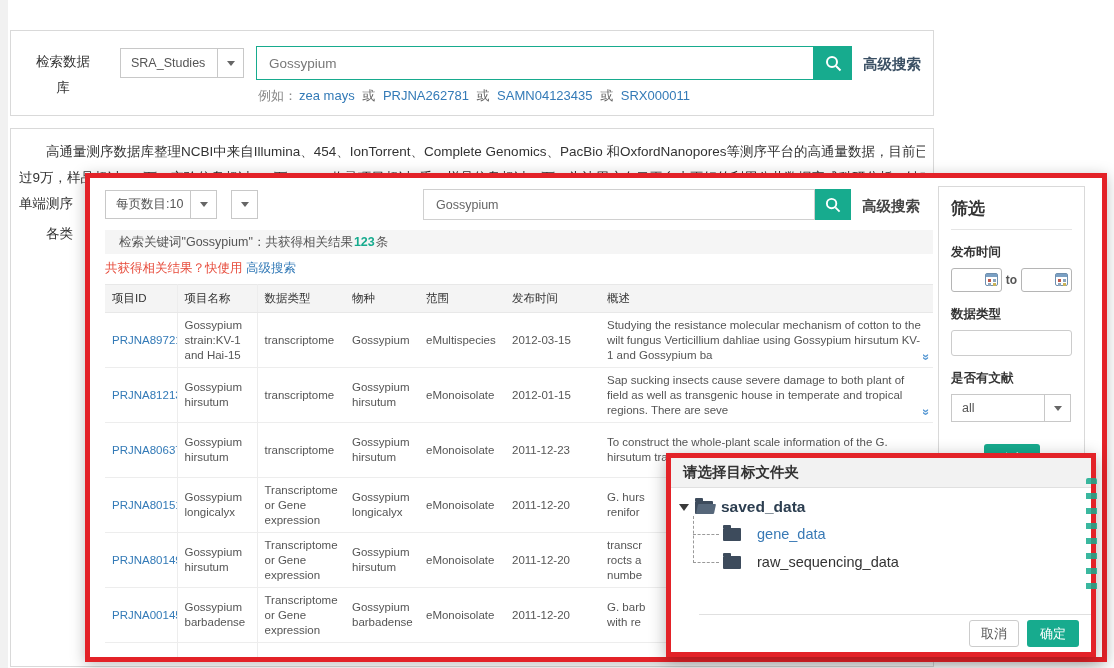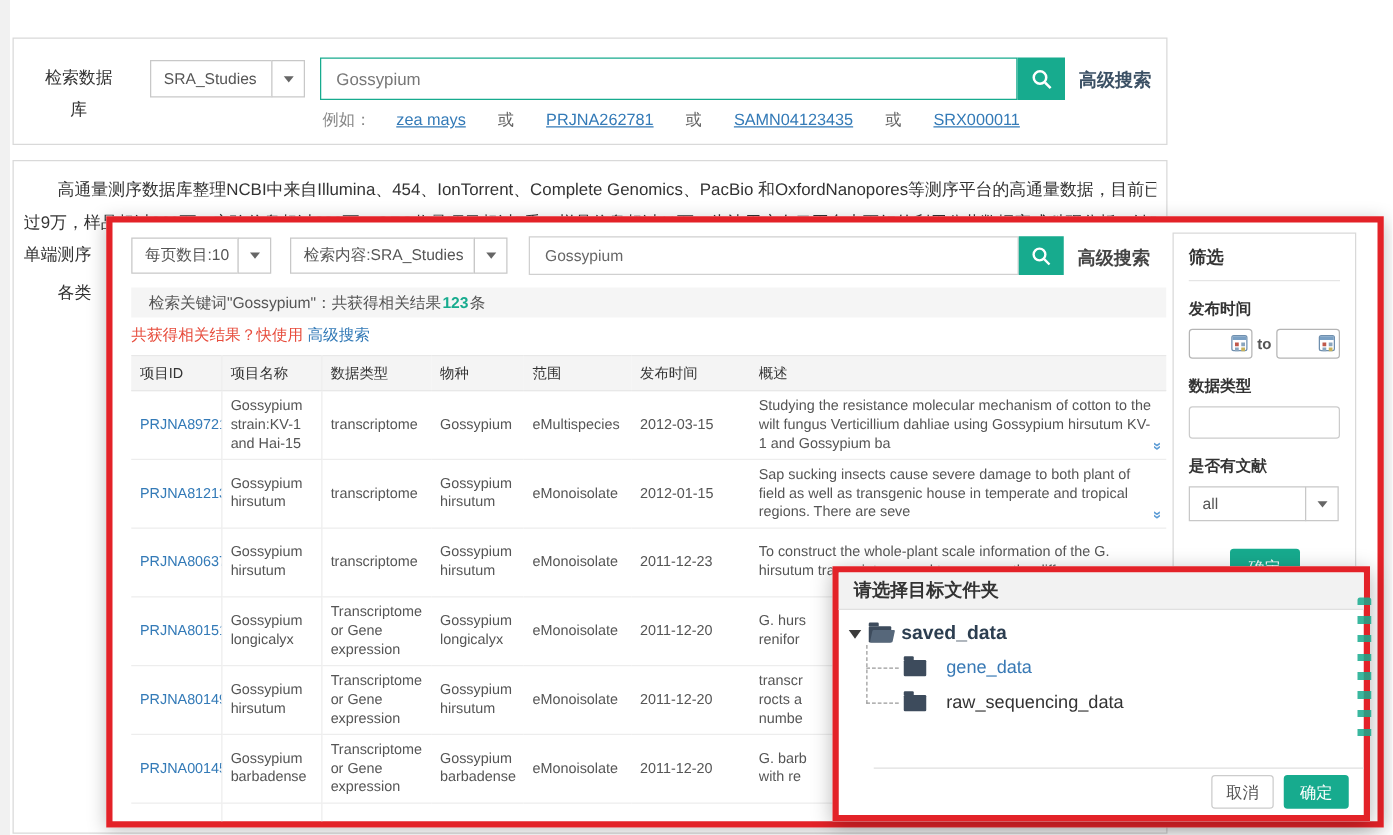--- a/index.html
+++ b/index.html
@@ -28,21 +28,21 @@
   .caret{width:0;height:0;border-left:4px solid transparent;border-right:4px solid transparent;border-top:5px solid #666;}
 
   .search-input{border:1px solid #d0d0d0;font-size:13.5px;color:#777;padding:0 12px;outline:none;}
   .teal-border{border:1px solid var(--teal);}
   .search-btn{background:var(--teal);border:none;display:flex;align-items:center;justify-content:center;cursor:pointer;}
   .adv-link{font-size:14.5px;font-weight:bold;color:#3b5064;cursor:pointer;white-space:nowrap;}
   a.blue{color:var(--link);text-decoration:none;cursor:pointer;}
 
   .db-label{font-size:13.5px;color:#333;line-height:26px;text-align:center;}
   .example-line{font-size:13px;color:#888;white-space:nowrap;}
-  .example-line a{margin:0 20px;text-decoration:underline;}
+  .example-line a{margin:0 2px;}
   .example-sep{color:#666;margin:0 2px;}
 
   .intro-line{font-size:13.5px;color:#333;line-height:26px;white-space:nowrap;overflow:hidden;}
   .indent{text-indent:2em;}
 
   
   .modal1{left:85px;top:173px;width:1022px;height:489px;border:5px solid var(--red);background:#fff;
     z-index:10;box-shadow:0 3px 14px rgba(0,0,0,.25);overflow:hidden;}
   .modal1-inner{position:relative;width:100%;height:100%;}
 
@@ -59,21 +59,21 @@
   table.results td.c1,table.results th.c1,
   table.results td.c2,table.results th.c2{border-right:1px solid #ededed;}
   td .proj-link{color:var(--link);cursor:pointer;}
   td.sum-cell{position:relative;}
   .sum-text{white-space:pre-line;max-height:48px;overflow:hidden;}
   .expand-ic{position:absolute;right:3px;bottom:5px;color:#5b9bd5;font-size:12px;font-weight:bold;
     transform:rotate(90deg);cursor:pointer;line-height:10px;}
 
   
   .filter-card{left:848px;top:8px;width:147px;height:268px;border:1px solid var(--bd);background:#fff;padding:10px 12px;}
-  .filter-title{font-size:14px;font-weight:bold;color:#333;padding-bottom:9px;border-bottom:1px solid #e5e5e5;}
+  .filter-title{font-size:17px;font-weight:bold;color:#333;padding-bottom:9px;border-bottom:1px solid #e5e5e5;}
   .f-label{font-size:12.5px;font-weight:bold;color:#333;margin-top:14px;margin-bottom:7px;}
   .date-row{display:flex;align-items:center;gap:4px;font-weight:bold;}
   .date-input{width:52px;height:24px;border:1px solid #b5b5b5;border-radius:3px;position:relative;background:#fff;}
   .cal-ic{position:absolute;right:3px;top:4px;width:13px;height:13px;border:1px solid #6f8fae;border-radius:2px;background:#fff;}
   .cal-ic:before{content:"";position:absolute;left:0;top:0;right:0;height:3px;background:#7aa0c4;}
   .cal-ic:after{content:"";position:absolute;left:2px;top:5px;width:3px;height:3px;background:#c0584a;
     box-shadow:5px 0 0 #8aa5bd,0 4px 0 #8aa5bd,5px 4px 0 #c8b25a;}
   .to-label{font-size:12px;color:#555;}
   .plain-input{width:121px;height:26px;border:1px solid #ccc;border-radius:3px;outline:none;font-size:12px;padding:0 6px;}
   .btn{border:none;border-radius:3px;cursor:pointer;font-size:13px;}
@@ -152,21 +152,20 @@
  <div class="modal1-inner">
 
   <div class="abs select" style="left:15px;top:12px;">
     <div class="sel-text" style="width:86px;height:29px;">每页数目:10</div>
     <div class="sel-caret" style="height:29px;">
           <span class="caret"></span>
         </div>
   </div>
 
   <div class="abs select" style="left:142px;top:12px;">
-    <div class="sel-text" style="width:148px;height:29px;">检索内容:SRA_Studies</div>
     <div class="sel-caret" style="height:29px;">
           <span class="caret"></span>
         </div>
   </div>
 
   <input class="abs search-input" style="left: 333px; top: 11px; width: 392px; height: 31px; font-size: 12.5px; color: rgb(102, 102, 102);" value="Gossypium">
   <button class="abs search-btn" style="left:725px;top:11px;width:36px;height:31px;">
     <svg width="16" height="16" viewBox="0 0 17 17">
       <circle cx="7" cy="7" r="5" fill="none" stroke="#fff" stroke-width="2"></circle>
       <line x1="11" y1="11" x2="15.5" y2="15.5" stroke="#fff" stroke-width="2"></line>

